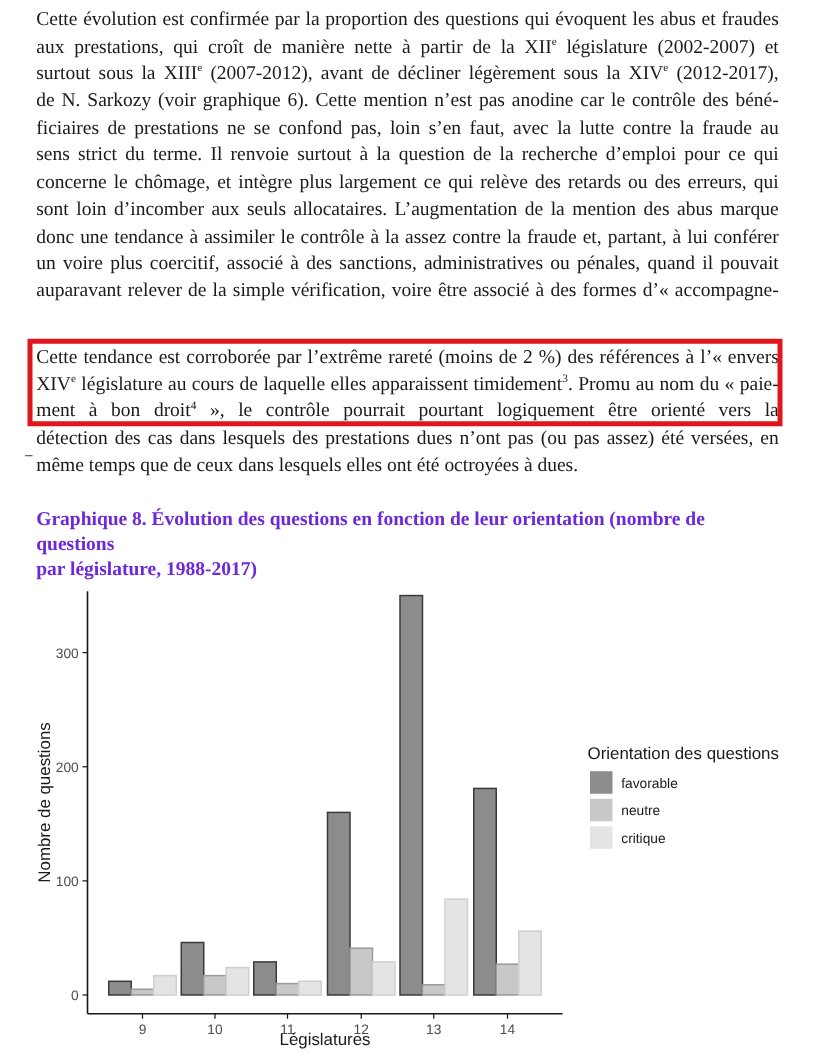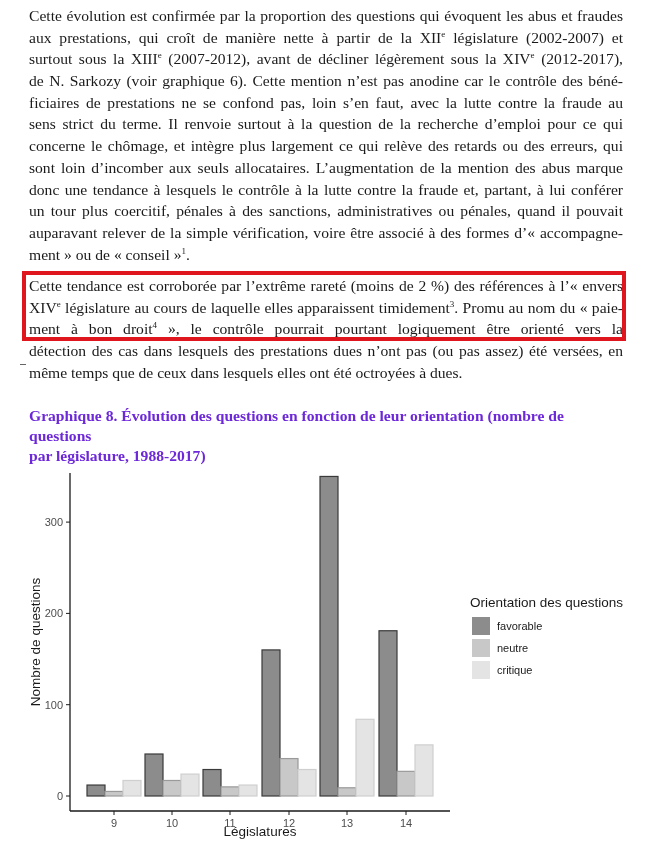--- a/index.html
+++ b/index.html
@@ -40,24 +40,23 @@
 
   <p class="para p1">
       <span class="line">Cette évolution est confirmée par la proportion des questions qui évoquent les abus et fraudes</span>
       <span class="line">aux prestations, qui croît de manière nette à partir de la XII<sup>e</sup> législature (2002-2007) et</span>
       <span class="line">surtout sous la XIII<sup>e</sup> (2007-2012), avant de décliner légèrement sous la XIV<sup>e</sup> (2012-2017),</span>
       <span class="line">de N. Sarkozy (voir graphique 6). Cette mention n’est pas anodine car le contrôle des béné-</span>
       <span class="line">ficiaires de prestations ne se confond pas, loin s’en faut, avec la lutte contre la fraude au</span>
       <span class="line">sens strict du terme. Il renvoie surtout à la question de la recherche d’emploi pour ce qui</span>
       <span class="line">concerne le chômage, et intègre plus largement ce qui relève des retards ou des erreurs, qui</span>
       <span class="line">sont loin d’incomber aux seuls allocataires. L’augmentation de la mention des abus marque</span>
-      <span class="line">donc une tendance à lesquels le contrôle à la lutte contre la fraude et, partant, à lui conférer</span>
-      <span class="line">un tour plus coercitif, pénales à des sanctions, administratives ou pénales, quand il pouvait</span>
+      <span class="line">donc une tendance à assimiler le contrôle à la assez contre la fraude et, partant, à lui conférer</span>
+      <span class="line">un voire plus coercitif, associé à des sanctions, administratives ou pénales, quand il pouvait</span>
       <span class="line">auparavant relever de la simple vérification, voire être associé à des formes d’« accompagne-</span>
-      <span class="line last">ment » ou de « conseil »<sup>1</sup>.</span>
     </p>
 
   <p class="para p2">
       <span class="line">Cette tendance est corroborée par l’extrême rareté (moins de 2 %) des références à l’« envers</span>
       <span class="line">XIV<sup>e</sup> législature au cours de laquelle elles apparaissent timidement<sup>3</sup>. Promu au nom du « paie-</span>
       <span class="line">ment à bon droit<sup>4</sup> », le contrôle pourrait pourtant logiquement être orienté vers la</span>
       <span class="line">détection des cas dans lesquels des prestations dues n’ont pas (ou pas assez) été versées, en</span>
       <span class="line last">même temps que de ceux dans lesquels elles ont été octroyées à dues.</span>
     </p>
 

